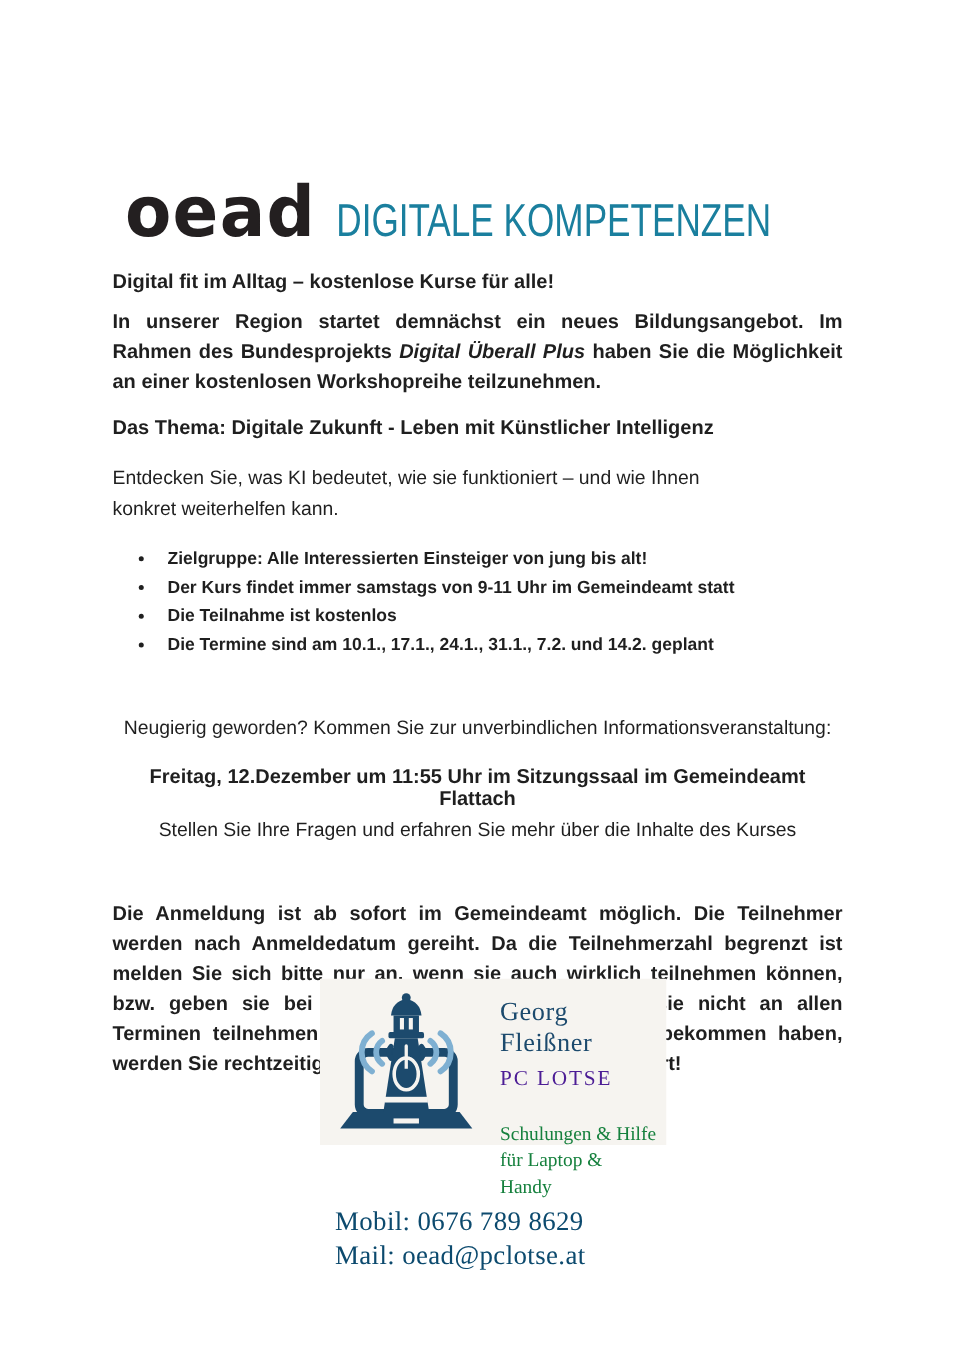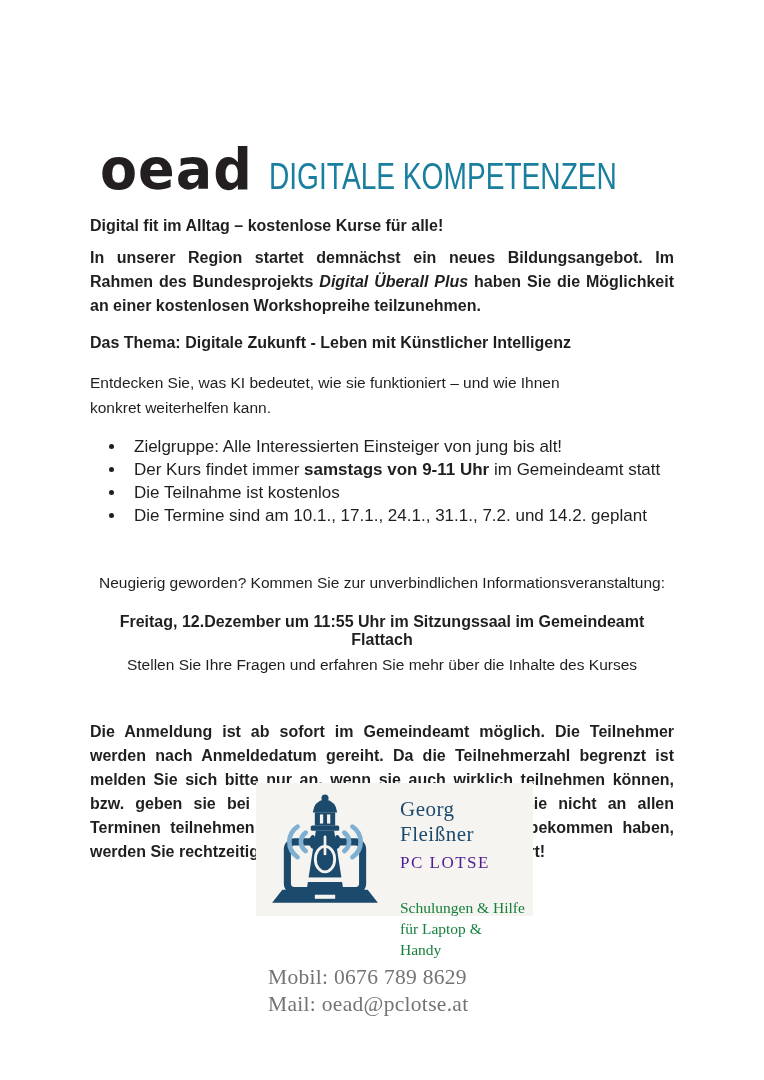--- a/index.html
+++ b/index.html
@@ -73,23 +73,24 @@
     line-height: 25px;
     max-width: 508px;
     margin-top: 18px;
   }
   ul.bullets {
     margin-top: 15px;
     padding-left: 36px;
     list-style: disc;
   }
   ul.bullets li {
-    font-size: 17px;
+    font-size: 14px;
     line-height: 23px;
     padding-left: 8px;
+    font-weight: bold;
   }
   .center-line   { text-align: center; font-size: 15.5px; margin-top: 47px; }
   .center-strong { text-align: center; font-size: 16px; font-weight: 700; margin-top: 21px; }
   .center-sub    { text-align: center; font-size: 15.5px; margin-top: 7px; }
   .registration  { margin-top: 46px; }
 
   
   .card {
     position: absolute;
     left: 256px;
@@ -100,21 +101,21 @@
     padding: 6px 8px;
   }
   .card-top { display: flex; }
   .card-logo { width: 122px; height: 122px; flex: 0 0 auto; }
   .card-id { margin-left: 14px; margin-top: 8px; font-family: "Liberation Serif", serif; }
   .card-name    { font-size: 21px; color: #1c4a6d; letter-spacing: 0.5px; }
   .card-company { font-size: 17px; color: #4c1d95; letter-spacing: 1.5px; margin-top: 6px; }
   .card-tagline { font-size: 15.5px; color: #15803d; line-height: 21px; margin-top: 24px; }
   .card-contacts {
     font-family: "Liberation Serif", serif;
-    color: #737373;
+    color: #0c4a6e;
     font-size: 21.5px;
     line-height: 27px;
     margin-top: 4px;
     margin-left: 4px;
     letter-spacing: 0.3px;
   }
 </style>
 </head>
 <body>
 

